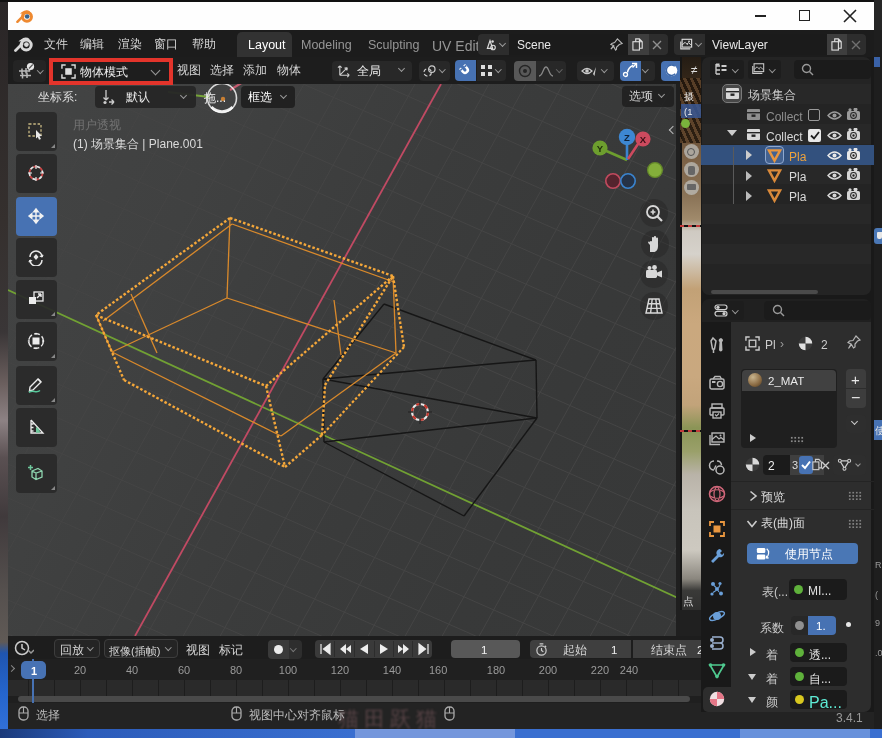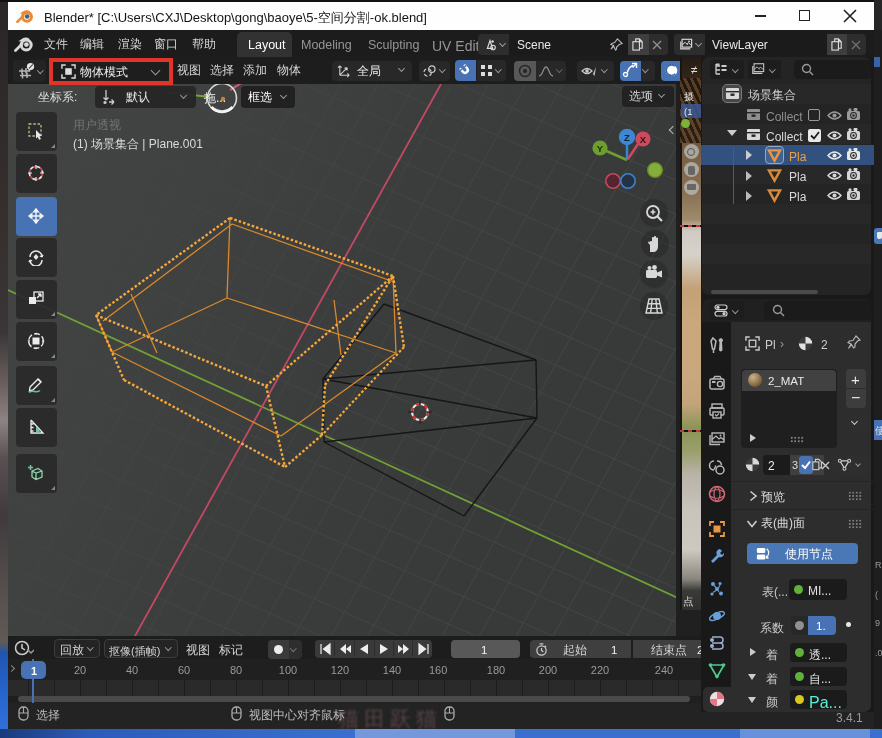--- a/index.html
+++ b/index.html
@@ -18,21 +18,20 @@
 <div class="a" style="left:0;top:0;width:882px;height:2px;background:#111"></div>
 <div class="a" style="left:8px;top:2px;width:866px;height:28px;background:#fefefe"></div>
 <div class="a" style="left:874px;top:0;width:8px;height:30px;background:#262626"></div>
 <svg class="a" style="left:16px;top:7px" width="18" height="17" viewBox="0 0 20 19">
  <circle cx="12.2" cy="11" r="5" fill="#fff" stroke="#ee8930" stroke-width="3.4"></circle>
  <circle cx="12.4" cy="10.6" r="2.6" fill="#38648c"></circle>
  <path d="M1.5 16.5 L8 10" stroke="#ee8930" stroke-width="2.8" stroke-linecap="round"></path>
  <path d="M4.5 7.5 C7 4.5 11 4.2 13 5.8 L10 7.2 Z" fill="#ee8930"></path>
  <path d="M8 6.2 C10 3.8 13.5 4.4 14.5 5.4" stroke="#ee8930" stroke-width="2" fill="none" stroke-linecap="round"></path>
 </svg>
-<div class="a" style="left:44px;top:9px;font-size:13px;color:#141414">Blender* [C:\Users\CXJ\Desktop\gong\baoye\5-空间分割-ok.blend]</div>
 <div class="a" style="left:755px;top:15px;width:11px;height:1.6px;background:#222"></div>
 <div class="a" style="left:799px;top:10px;width:11px;height:11px;border:1.6px solid #222"></div>
 <svg class="a" style="left:843px;top:9px" width="14" height="14" viewBox="0 0 14 14">
       <path d="M1 1 L13 13 M13 1 L1 13" stroke="#222" stroke-width="1.6"></path>
     </svg>
 
 <div class="a" style="left:8px;top:30px;width:874px;height:27px;background:#1c1c1c"></div>
 <svg class="a" style="left:14px;top:34px" width="20" height="19" viewBox="0 0 20 19">
  <circle cx="12.2" cy="11" r="5" fill="#1c1c1c" stroke="#d8d8d8" stroke-width="3"></circle>
  <circle cx="12.4" cy="10.6" r="2.4" fill="#d8d8d8"></circle>
@@ -481,21 +480,21 @@
       <div class="a" style="left:109px;top:5px;width:30px;color:#9a9a9a;font-size:11px;text-align:center">40</div>
       <div class="a" style="left:161px;top:5px;width:30px;color:#9a9a9a;font-size:11px;text-align:center">60</div>
       <div class="a" style="left:213px;top:5px;width:30px;color:#9a9a9a;font-size:11px;text-align:center">80</div>
       <div class="a" style="left:265px;top:5px;width:30px;color:#9a9a9a;font-size:11px;text-align:center">100</div>
       <div class="a" style="left:317px;top:5px;width:30px;color:#9a9a9a;font-size:11px;text-align:center">120</div>
       <div class="a" style="left:369px;top:5px;width:30px;color:#9a9a9a;font-size:11px;text-align:center">140</div>
       <div class="a" style="left:421px;top:5px;width:30px;color:#9a9a9a;font-size:11px;text-align:left">160</div>
       <div class="a" style="left:473px;top:5px;width:30px;color:#9a9a9a;font-size:11px;text-align:center">180</div>
       <div class="a" style="left:525px;top:5px;width:30px;color:#9a9a9a;font-size:11px;text-align:center">200</div>
       <div class="a" style="left:577px;top:5px;width:30px;color:#9a9a9a;font-size:11px;text-align:center">220</div>
-      <div class="a" style="left:641px;top:5px;width:30px;color:#9a9a9a;font-size:11px;text-align:center">240</div>
+      <div class="a" style="left:606px;top:5px;width:30px;color:#9a9a9a;font-size:11px;text-align:center">240</div>
       <div class="a" style="left:20px;top:21px;width:1px;height:16px;background:#1d1d1d"></div>
       <div class="a" style="left:46px;top:21px;width:1px;height:16px;background:#1d1d1d"></div>
       <div class="a" style="left:72px;top:21px;width:1px;height:16px;background:#1d1d1d"></div>
       <div class="a" style="left:98px;top:21px;width:1px;height:16px;background:#1d1d1d"></div>
       <div class="a" style="left:124px;top:21px;width:1px;height:16px;background:#1d1d1d"></div>
       <div class="a" style="left:150px;top:21px;width:1px;height:16px;background:#1d1d1d"></div>
       <div class="a" style="left:176px;top:21px;width:1px;height:16px;background:#1d1d1d"></div>
       <div class="a" style="left:202px;top:21px;width:1px;height:16px;background:#1d1d1d"></div>
       <div class="a" style="left:228px;top:21px;width:1px;height:16px;background:#1d1d1d"></div>
       <div class="a" style="left:254px;top:21px;width:1px;height:16px;background:#1d1d1d"></div>

